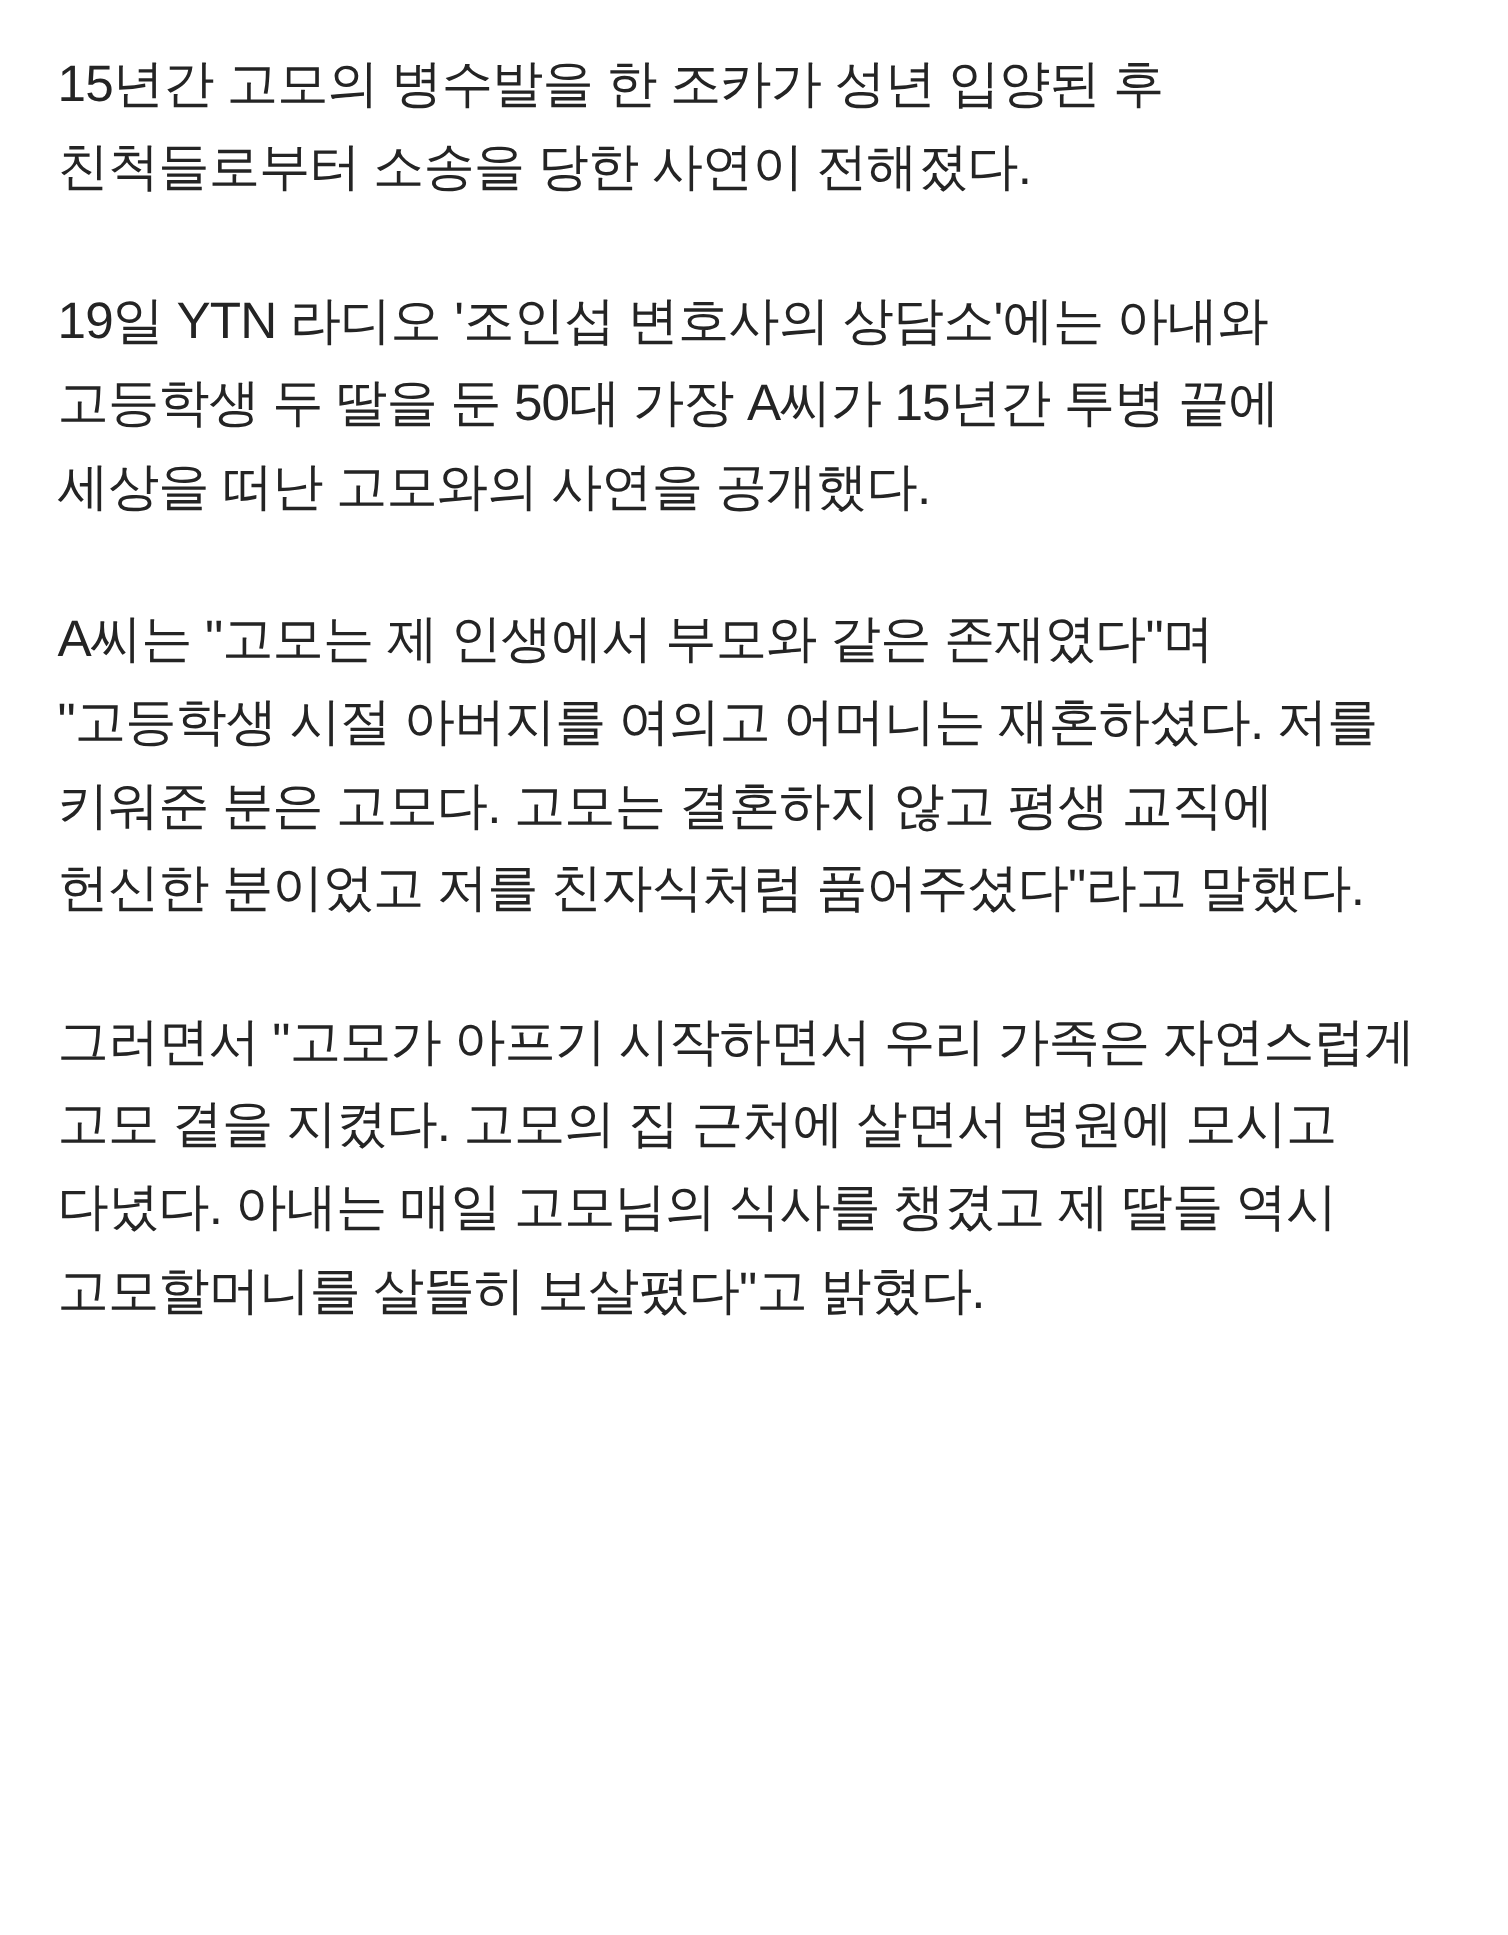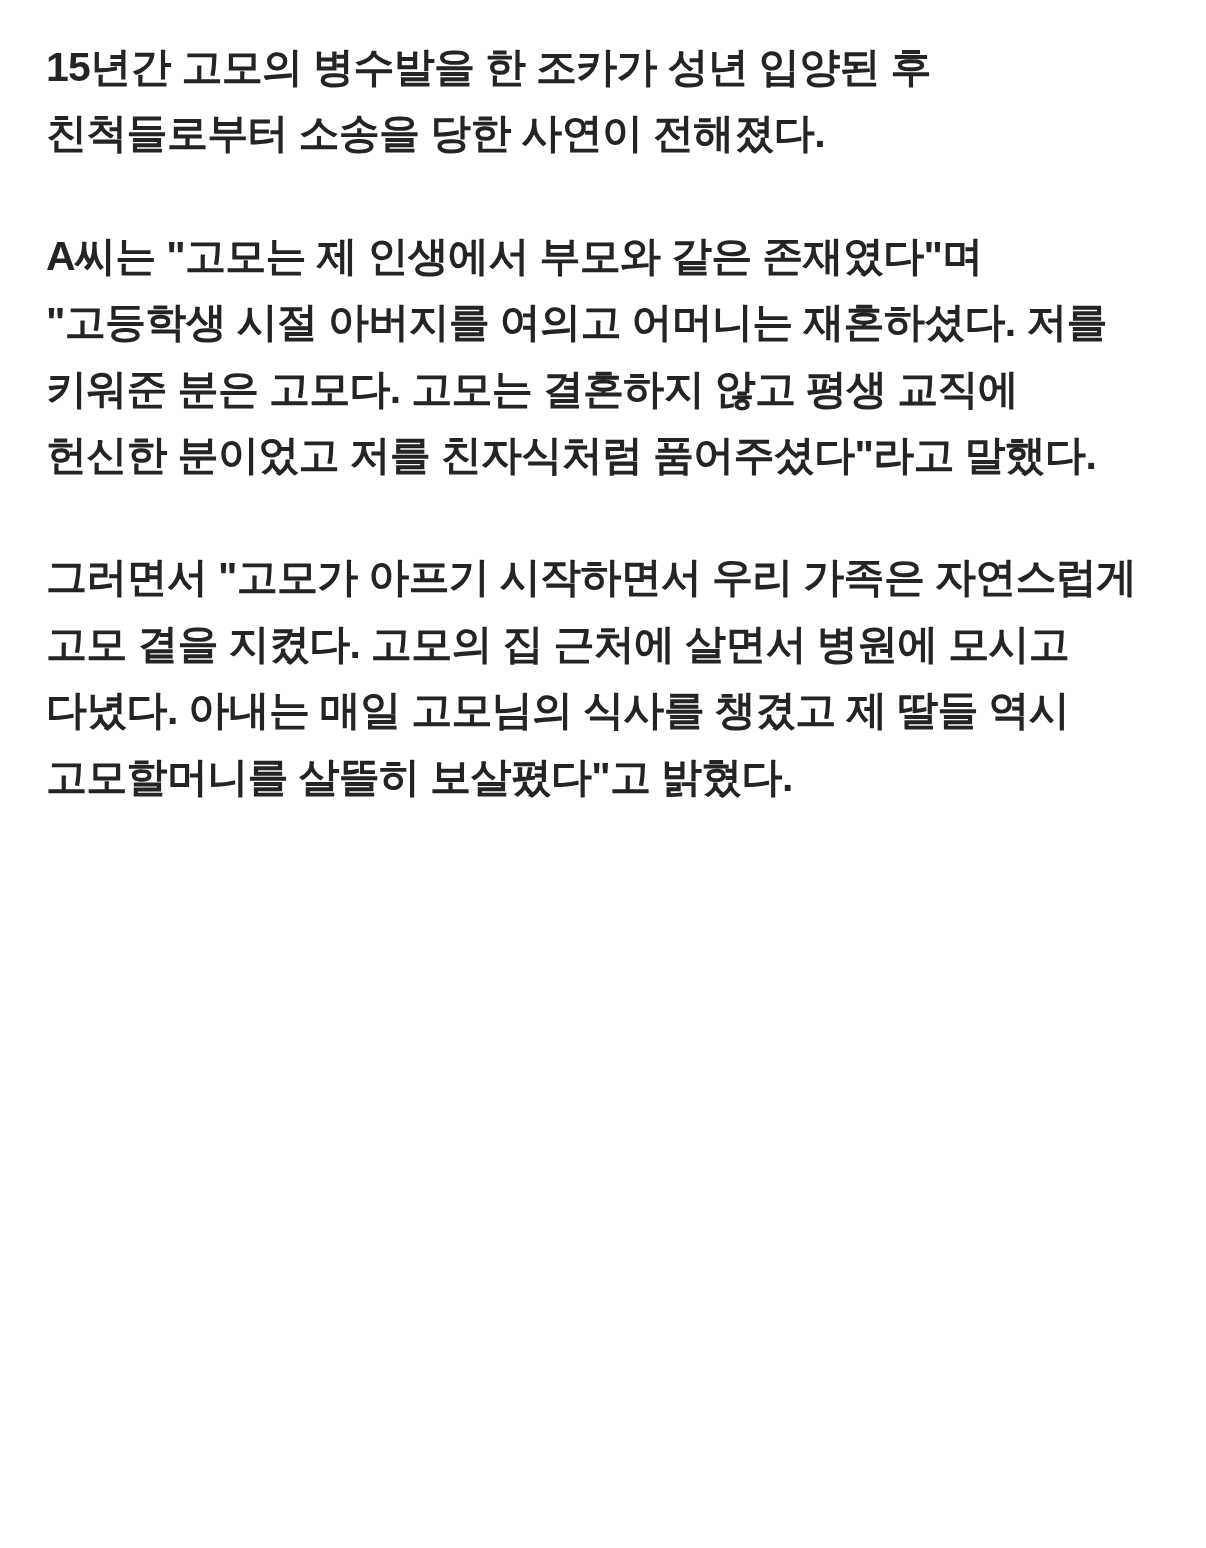--- a/index.html
+++ b/index.html
@@ -18,26 +18,26 @@
     box-sizing: border-box;
   }
   .para {
     font-size: 41px;
     line-height: 1.62;
     letter-spacing: -0.7px;
     color: #242424;
     margin: 0 12px 56px 0;
     word-break: keep-all;
     white-space: pre-wrap;
-    font-weight: bold;
   }
   .para:last-child {
     margin-bottom: 0;
   }
 </style>
 </head>
 <body>
 
 <div class="article">
   <p class="para">15년간 고모의 병수발을 한 조카가 성년 입양된 후 친척들로부터 소송을 당한 사연이 전해졌다.</p>
+  <p class="para">19일 YTN 라디오 '조인섭 변호사의 상담소'에는 아내와 고등학생 두 딸을 둔 50대 가장 A씨가 15년간 투병 끝에 세상을 떠난 고모와의 사연을 공개했다.</p>
   <p class="para">A씨는 "고모는 제 인생에서 부모와 같은 존재였다"며 "고등학생 시절 아버지를 여의고 어머니는 재혼하셨다. 저를 키워준 분은 고모다. 고모는 결혼하지 않고 평생 교직에 헌신한 분이었고 저를 친자식처럼 품어주셨다"라고 말했다.</p>
   <p class="para">그러면서 "고모가 아프기 시작하면서 우리 가족은 자연스럽게 고모 곁을 지켰다. 고모의 집 근처에 살면서 병원에 모시고 다녔다. 아내는 매일 고모님의 식사를 챙겼고 제 딸들 역시 고모할머니를 살뜰히 보살폈다"고 밝혔다.</p>
 </div>
 
 </body></html>

